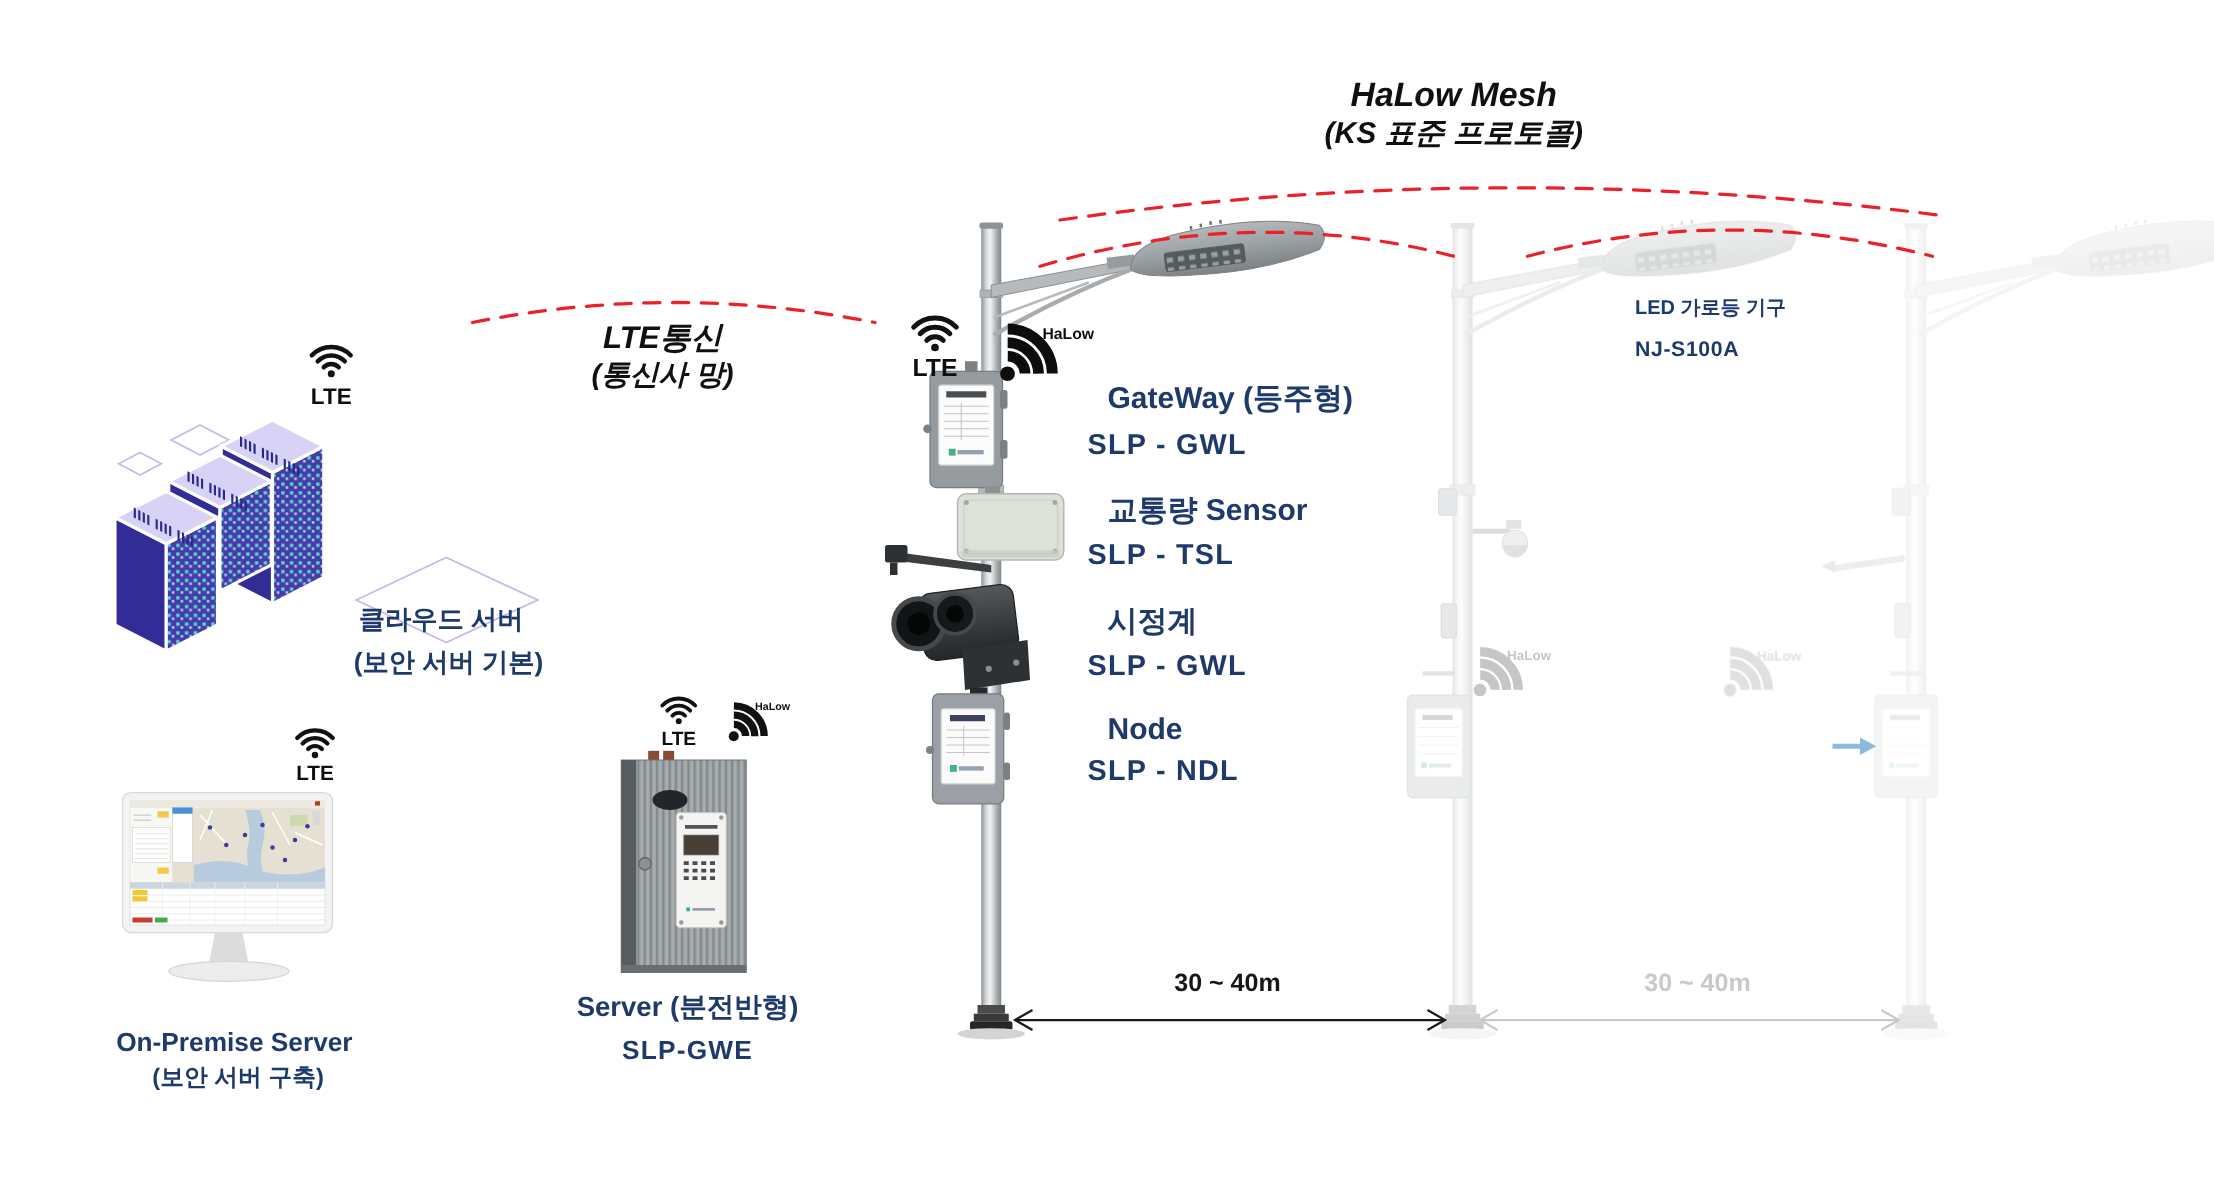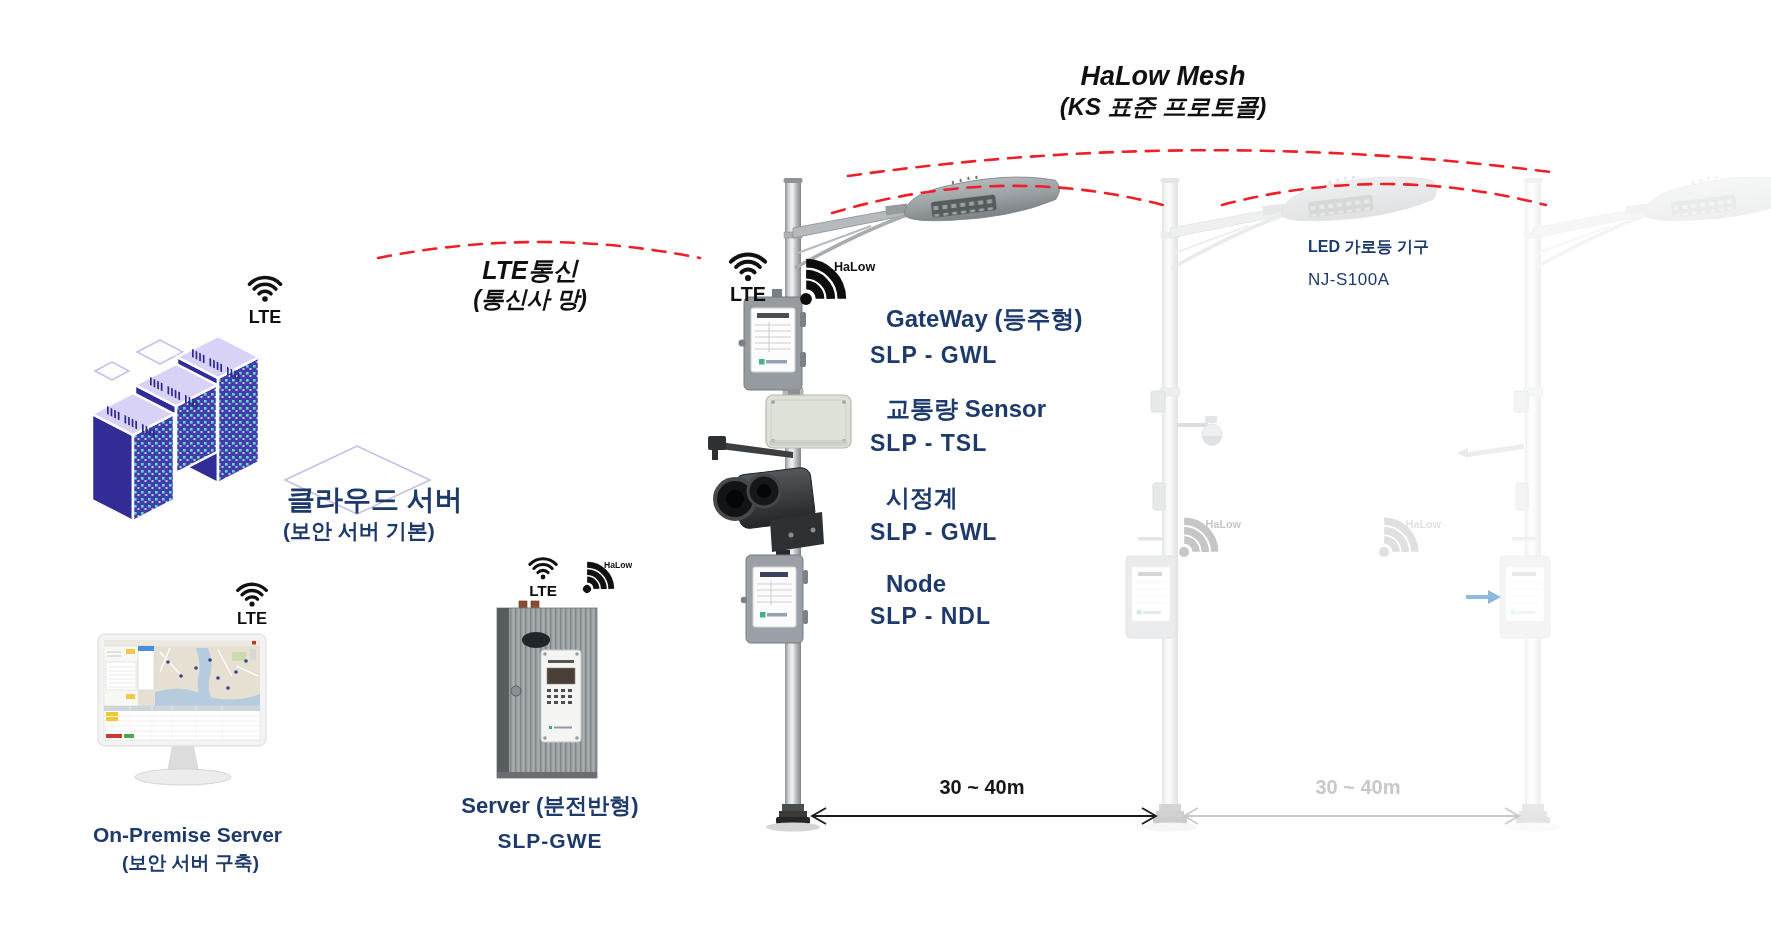--- a/index.html
+++ b/index.html
@@ -9,39 +9,39 @@
   .lbl{position:absolute;color:#1e3a6b;font-weight:700;line-height:1.2;white-space:nowrap;}
   .ctr{text-align:center;}
   .blk{color:#101010;font-style:italic;}
   
   .t-main{left:963px;top:60px;width:400px;font-size:27px;font-weight:800;}
   .t-sub{left:963px;top:93px;width:400px;font-size:24px;font-weight:800;}
   
   .lte1{left:380px;top:255px;width:300px;font-size:25px;font-weight:800;text-align:center;}
   .lte2{left:380px;top:286px;width:300px;font-size:23px;font-weight:800;}
   
-  .cld1{left:287px;top:483px;font-size:28px;}
+  .cld1{left:287px;top:483px;font-size:21px;}
   .cld2{left:283px;top:518px;font-size:21px;}
   
   .ctl1{left:30px;top:795px;width:315px;font-size:20px;}
   .ctl2{left:30px;top:822px;width:315px;font-size:21px;}
   .ctl3{left:33px;top:852px;width:315px;font-size:19px;}
   
   .cab1{left:419px;top:793px;width:262px;font-size:22px;}
   .cab2{left:419px;top:828px;width:262px;font-size:21px;letter-spacing:1px;}
   
   .eqn{left:886px;font-size:24px;font-weight:800;}
   .eqm{left:870px;font-size:23px;font-weight:700;letter-spacing:1px;}
   .e1n{top:305px;} .e1m{top:342px;}
   .e2n{top:395px;} .e2m{top:430px;}
   .e3n{top:484px;} .e3m{top:519px;}
   .e4n{top:570px;} .e4m{top:603px;}
   
   .led1{left:1308px;top:237px;font-size:16px;font-weight:800;}
-  .led2{left:1308px;top:270px;font-size:17px;font-weight:400;letter-spacing:0.5px;}
+  .led2{left:1308px;top:270px;font-size:17px;font-weight:700;letter-spacing:0.5px;}
   
   .d1{left:862px;top:775px;width:240px;font-size:20px;color:#161616;}
   .d2{left:1238px;top:775px;width:240px;font-size:20px;color:#c8c8c8;}
   
   text{font-family:"Liberation Sans","DejaVu Sans",sans-serif;}
   .lte-txt{fill:#0e0e0e;font-weight:800;font-size:18px;text-anchor:middle;}
   .halow-txt{fill:#0e0e0e;font-weight:700;font-size:9px;}
   .wline{fill:none;stroke:currentColor;stroke-width:3.6;stroke-linecap:round;}
   .hline{fill:none;stroke:currentColor;stroke-width:6.2;}
   .red-dash{fill:none;stroke:#ec2028;stroke-width:2.6;stroke-dasharray:13 10;stroke-linecap:round;}

